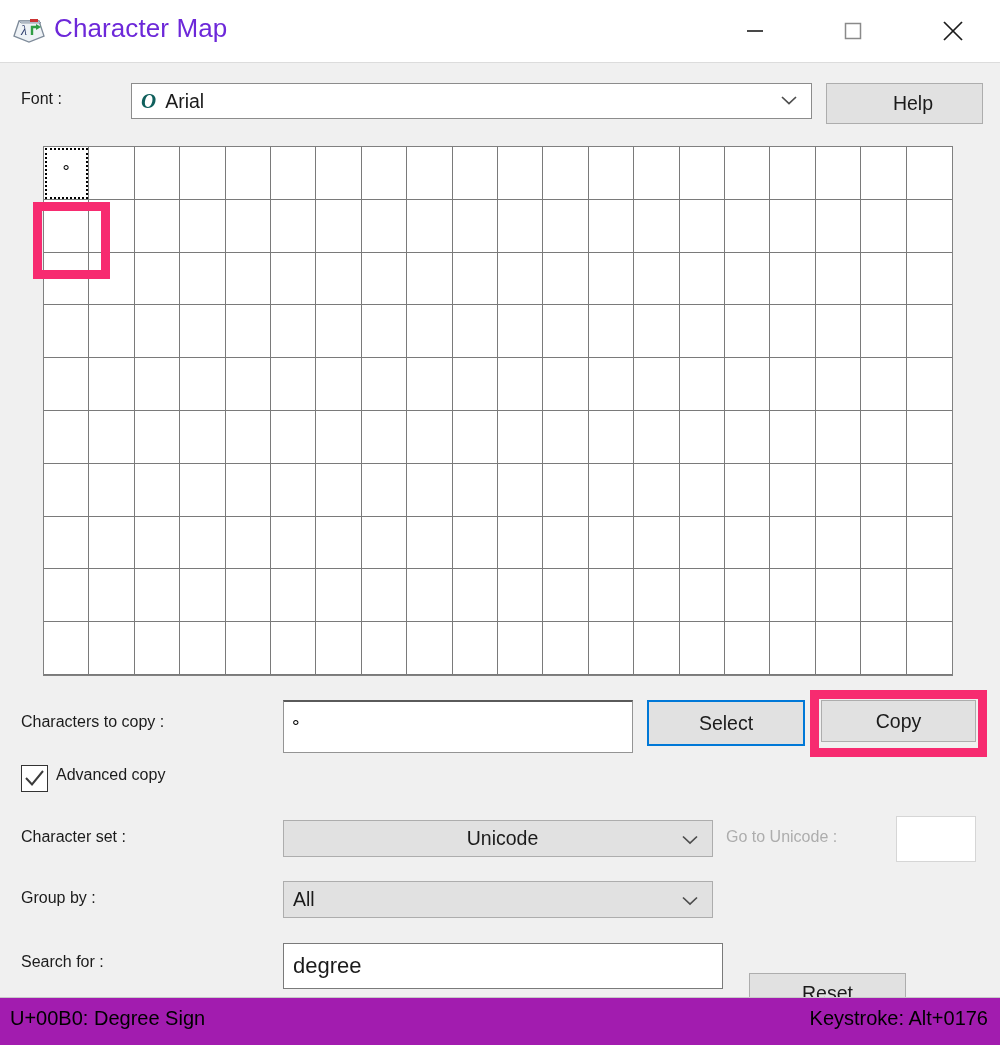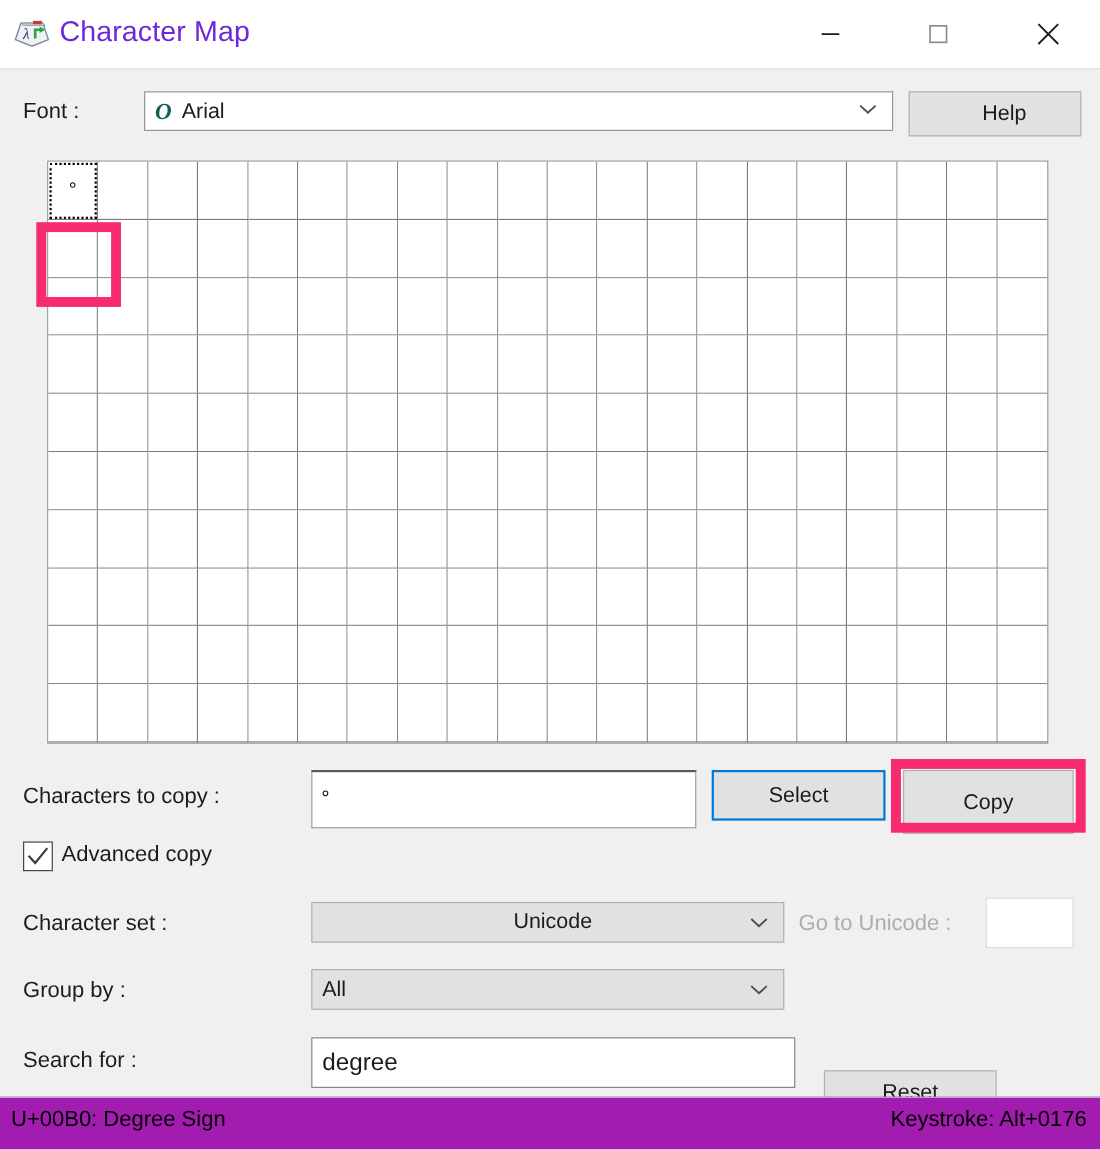--- a/index.html
+++ b/index.html
@@ -61,21 +61,21 @@
     position: absolute;
     left: 0; top: 62px;
     width: 1000px;
     height: 935px;
     background: #f0f0f0;
     border-top: 1px solid #dcdcdc;
   }
 
   .lbl {
     position: absolute;
-    font-size: 20px;
+    font-size: 16px;
     color: #1b1b1b;
     white-space: nowrap;
   }
   .lbl-disabled { color: #adadad; }
 
   
   .font-combo {
     position: absolute;
     left: 131px; top: 20px;
     width: 681px; height: 36px;
@@ -177,21 +177,21 @@
     color: #000000;
     padding: 5px 8px;
     font-family: "Liberation Sans", sans-serif;
     outline: none;
   }
   .btn-select {
     left: 647px; top: 637px; width: 158px; height: 46px;
     border: 2px solid #0078d7;
   }
   .btn-copy {
-    left: 821px; top: 637px; width: 155px; height: 58px;
+    left: 821px; top: 637px; width: 155px; height: 42px;
   }
   .hl-copy {
     position: absolute;
     left: 810px; top: 627px;
     width: 177px; height: 67px;
     border: 9px solid #f72b70;
     box-sizing: border-box;
     z-index: 5;
     pointer-events: none;
   }

